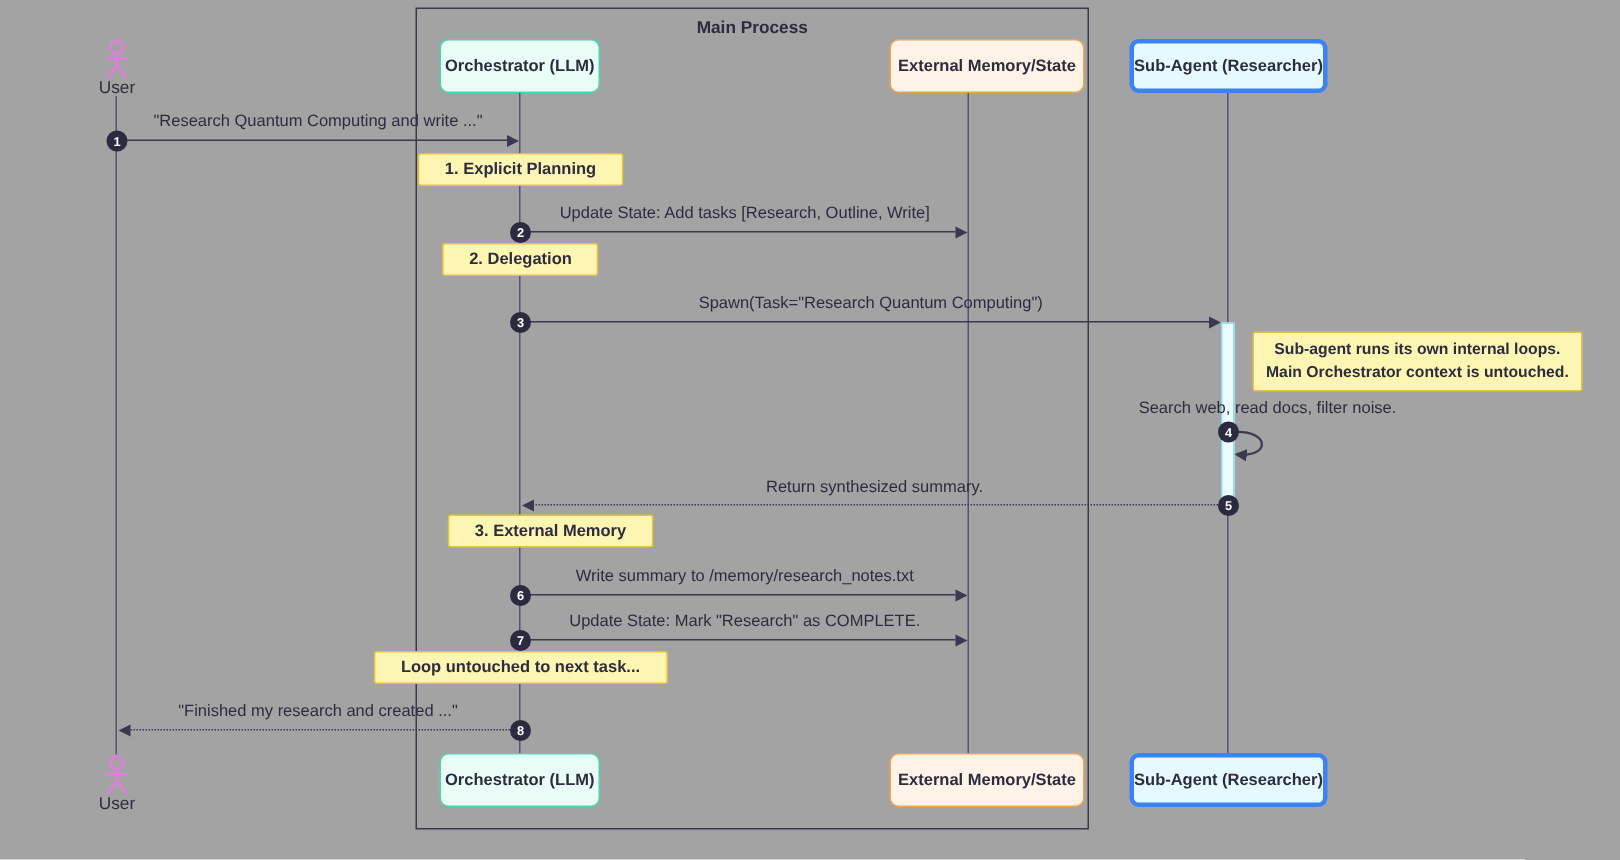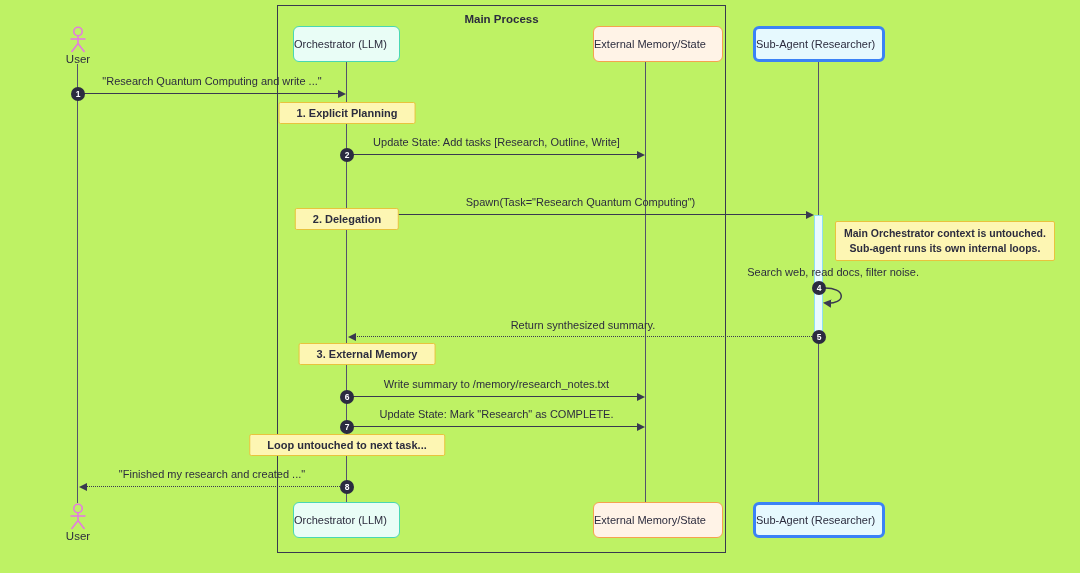--- a/index.html
+++ b/index.html
@@ -1,24 +1,24 @@
 <!DOCTYPE html>
 <html><head>
 <meta charset="utf-8">
 <style>
   html,body{margin:0;padding:0;background:#ffffff;}
   .stage{
-    position:relative;width:1080px;height:573px;background:#bef264;overflow:hidden;
+    position:relative;width:1080px;height:573px;background:#a3a3a3;overflow:hidden;
     font-family:"Liberation Sans","DejaVu Sans",sans-serif;color:#2c2c3e;
   }
   .frame{position:absolute;border:1px solid #39394f;background:transparent;z-index:0;}
   .frame-label{position:absolute;left:0;right:0;top:7px;text-align:center;font-size:11.5px;font-weight:600;color:#2c2c3e;}
   .lifeline{position:absolute;width:1px;background:#53536b;z-index:1;}
-  .pbox{position:absolute;height:36px;border-radius:6px;display:flex;align-items:center;
-        font-size:11px;font-weight:400;color:#2c2c3e;z-index:3;box-sizing:border-box;}
+  .pbox{position:absolute;height:36px;border-radius:6px;display:flex;align-items:center;justify-content:center;
+        font-size:11px;font-weight:700;color:#2c2c3e;z-index:3;box-sizing:border-box;}
   .pbox.teal{background:#e9fdf6;border:1px solid #49d7b3;}
   .pbox.orange{background:#fff3e7;border:1px solid #f5a24f;margin-left:12px;}
   .pbox.cyan{background:#e6f9fe;border:3px solid #3b82f6;}
   .activation{position:absolute;background:#eafbfe;border:1px solid #8fe0ef;z-index:2;box-sizing:border-box;}
   .mline{position:absolute;height:0;border-top:1.5px solid #39394f;z-index:3;}
   .mline.dot{border-top:1.5px dotted #39394f;}
   .msg-label{position:absolute;font-size:11px;font-weight:500;color:#2c2c3e;text-align:center;white-space:nowrap;z-index:4;}
   .badge{position:absolute;width:14px;height:14px;border-radius:50%;background:#2b2b40;color:#ffffff;
          font-size:8.5px;font-weight:700;display:flex;align-items:center;justify-content:center;z-index:6;}
   .arr{position:absolute;width:0;height:0;border-top:4px solid transparent;border-bottom:4px solid transparent;z-index:5;}
@@ -91,33 +91,33 @@
   <div class="arr r" style="left:338px;top:90px;"></div>
   <div class="badge" style="left:71px;top:87px;">1</div>
 
   <div class="note center" style="left:347px;top:102px;">1. Explicit Planning</div>
 
   <div class="msg-label" style="left:347px;width:299px;top:136px;">Update State: Add tasks [Research, Outline, Write]</div>
   <div class="mline" style="left:347px;top:154px;width:290px;"></div>
   <div class="arr r" style="left:637px;top:151px;"></div>
   <div class="badge" style="left:340px;top:148px;">2</div>
 
-  <div class="note center" style="left:347px;top:162px;margin-top:46px;">2. Delegation</div>
+  <div class="note center" style="left:347px;top:162px;">2. Delegation</div>
 
   <div class="msg-label" style="left:347px;width:467px;top:196px;">Spawn(Task="Research Quantum Computing")</div>
   <div class="mline" style="left:347px;top:214px;width:459px;"></div>
   <div class="arr r" style="left:806px;top:211px;"></div>
   <div class="badge" style="left:340px;top:208px;">3</div>
 
   <div class="note multiline" style="left:835px;top:221px;">
+    <div>Sub-agent runs its own internal loops.</div>
     <div>Main Orchestrator context is untouched.</div>
-    <div>Sub-agent runs its own internal loops.</div>
   </div>
 
-  <div class="msg-label" style="left:719px;width:200px;top:266px;text-align:right;">Search web, read docs, filter noise.</div>
+  <div class="msg-label" style="left:745px;width:200px;top:266px;">Search web, read docs, filter noise.</div>
   <svg class="loop-svg" style="left:820px;top:280px;" width="44" height="34" viewBox="0 0 44 34">
     <defs>
       <marker id="ah" viewBox="0 0 10 10" refX="7.5" refY="5" markerWidth="5.5" markerHeight="5.5" orient="auto">
         <path d="M0,0 L10,5 L0,10 z" fill="#39394f"></path>
       </marker>
     </defs>
     <path d="M3,8 C27,7 27,25 5,23" fill="none" stroke="#39394f" stroke-width="1.5" marker-end="url(#ah)"></path>
   </svg>
   <div class="badge" style="left:812px;top:281px;">4</div>
 

